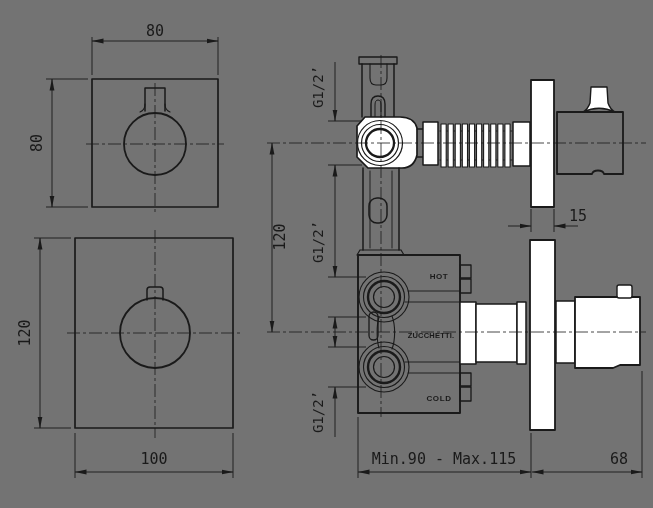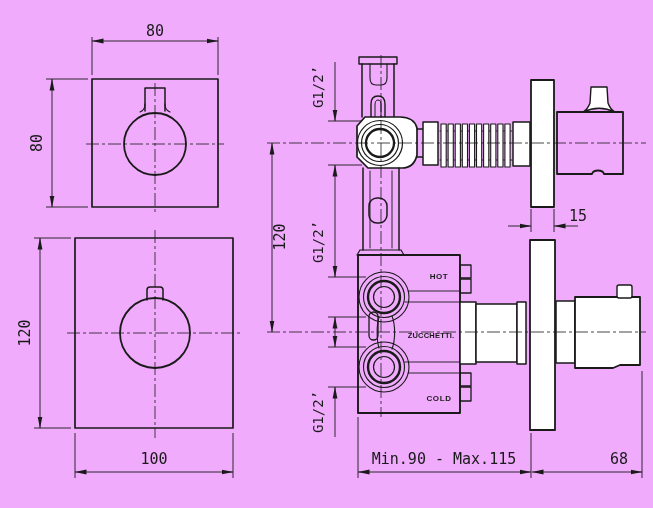--- a/index.html
+++ b/index.html
@@ -2,21 +2,21 @@
 <html><head>
 <meta charset="utf-8">
 <style>
   html,body{margin:0;padding:0;}
   body{
     width:653px;height:508px;
     background:#ffffff;
     font-family:"DejaVu Sans Mono","Liberation Mono",monospace;
     overflow:hidden;
   }
-  .stage{position:relative;width:653px;height:508px;background:#f0abfc;}
+  .stage{position:relative;width:653px;height:508px;background:#737373;}
   svg{position:absolute;left:0;top:0;}
   svg text{fill:#1a1a1a;}
   .dimtxt{font-family:"DejaVu Sans Mono","Liberation Mono",monospace;font-size:15px;}
   .dimtxt-sm{font-family:"DejaVu Sans Mono","Liberation Mono",monospace;font-size:14px;}
   .lbltxt{font-family:"Liberation Sans","DejaVu Sans",sans-serif;font-weight:bold;font-size:8px;letter-spacing:0.6px;}
   .brandtxt{font-family:"Liberation Sans","DejaVu Sans",sans-serif;font-weight:bold;font-size:7.5px;letter-spacing:0.2px;}
   .ol{stroke:#1a1a1a;fill:none;stroke-linecap:round;stroke-linejoin:round;}
   .fw{stroke:#1a1a1a;fill:#ffffff;stroke-linejoin:round;}
   .cl{stroke:#1a1a1a;fill:none;stroke-width:0.8;stroke-dasharray:13 3 3 3;}
   .ext{stroke:#1a1a1a;fill:none;stroke-width:0.9;}

